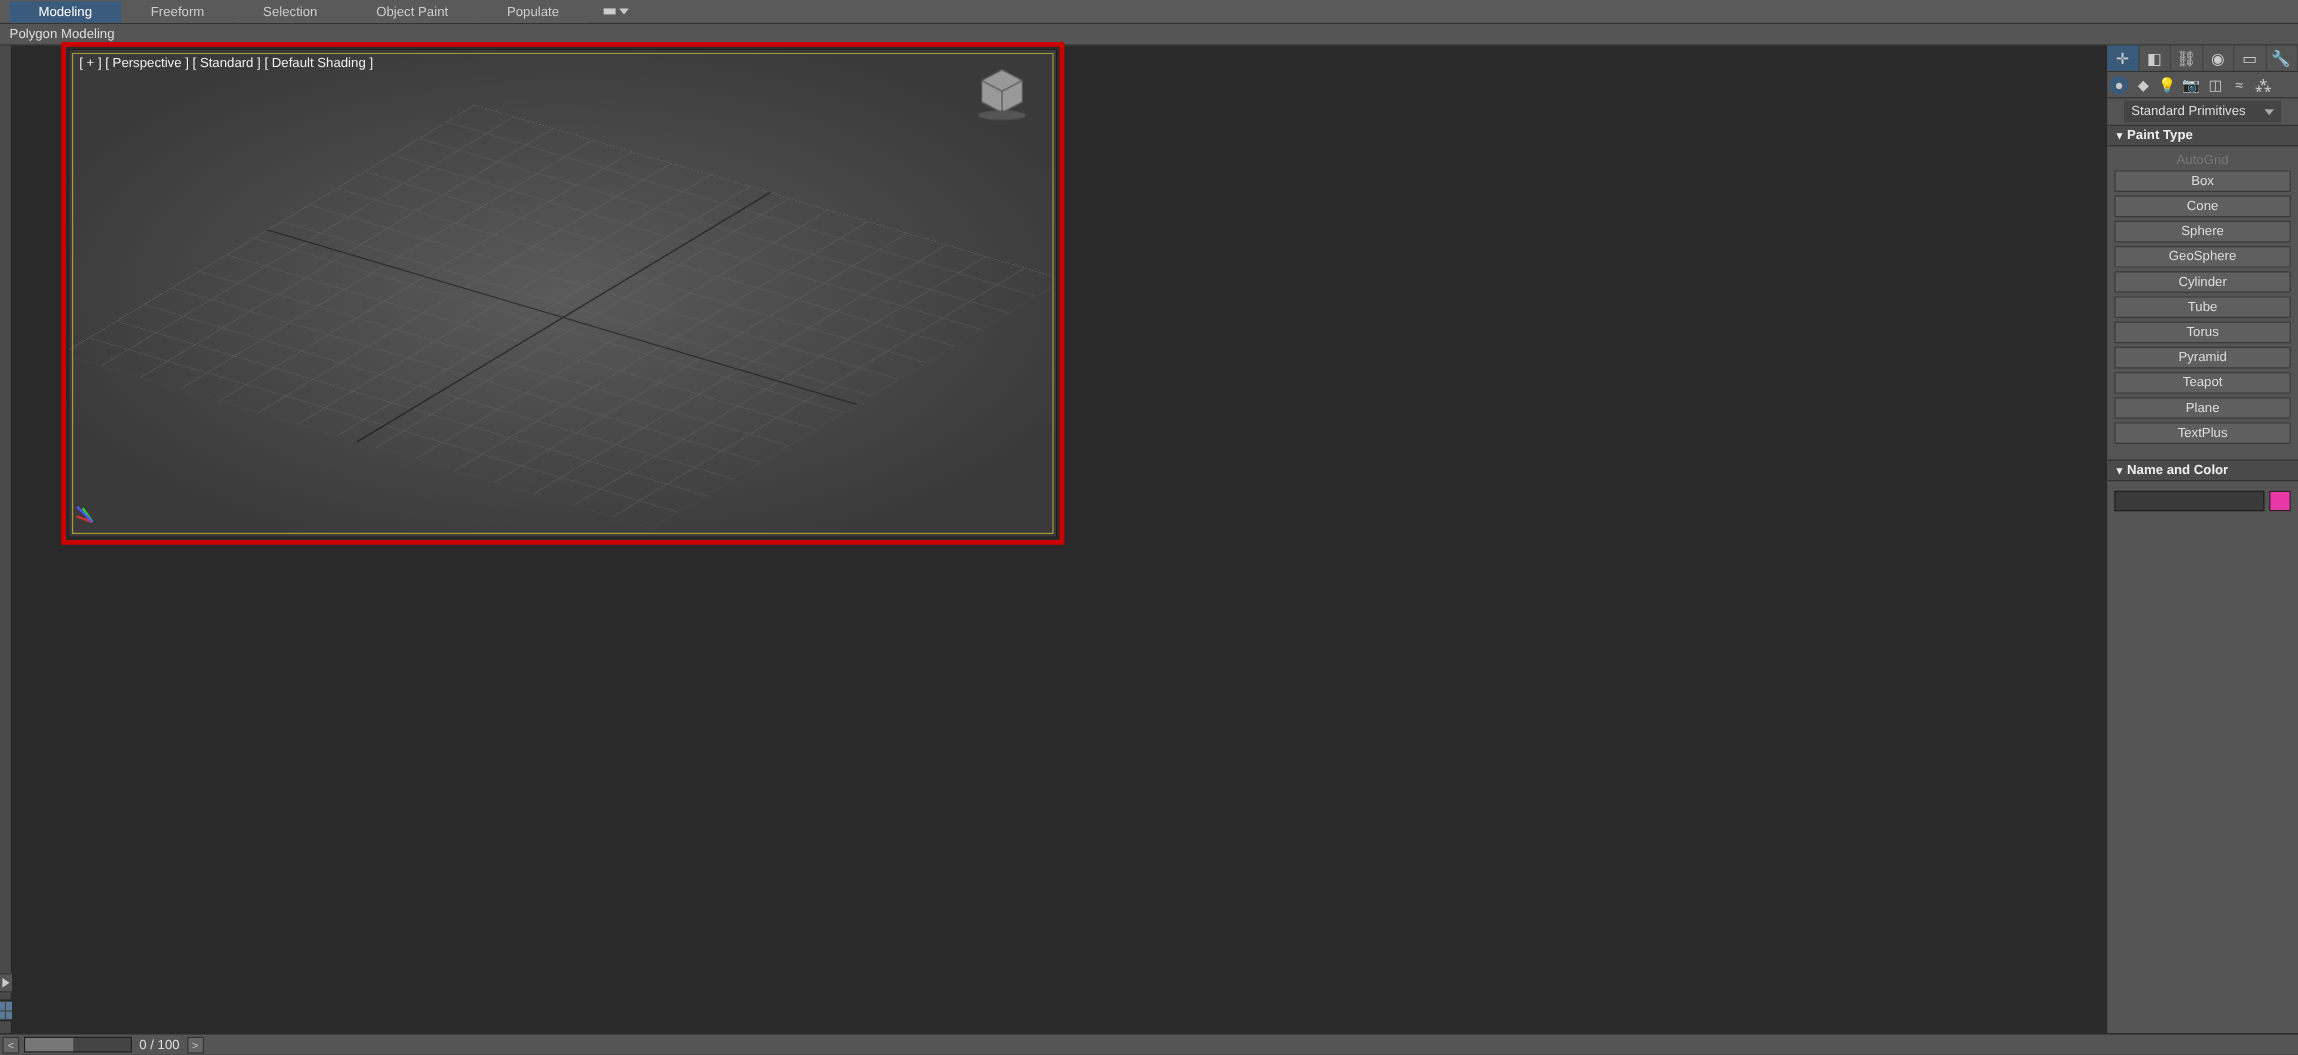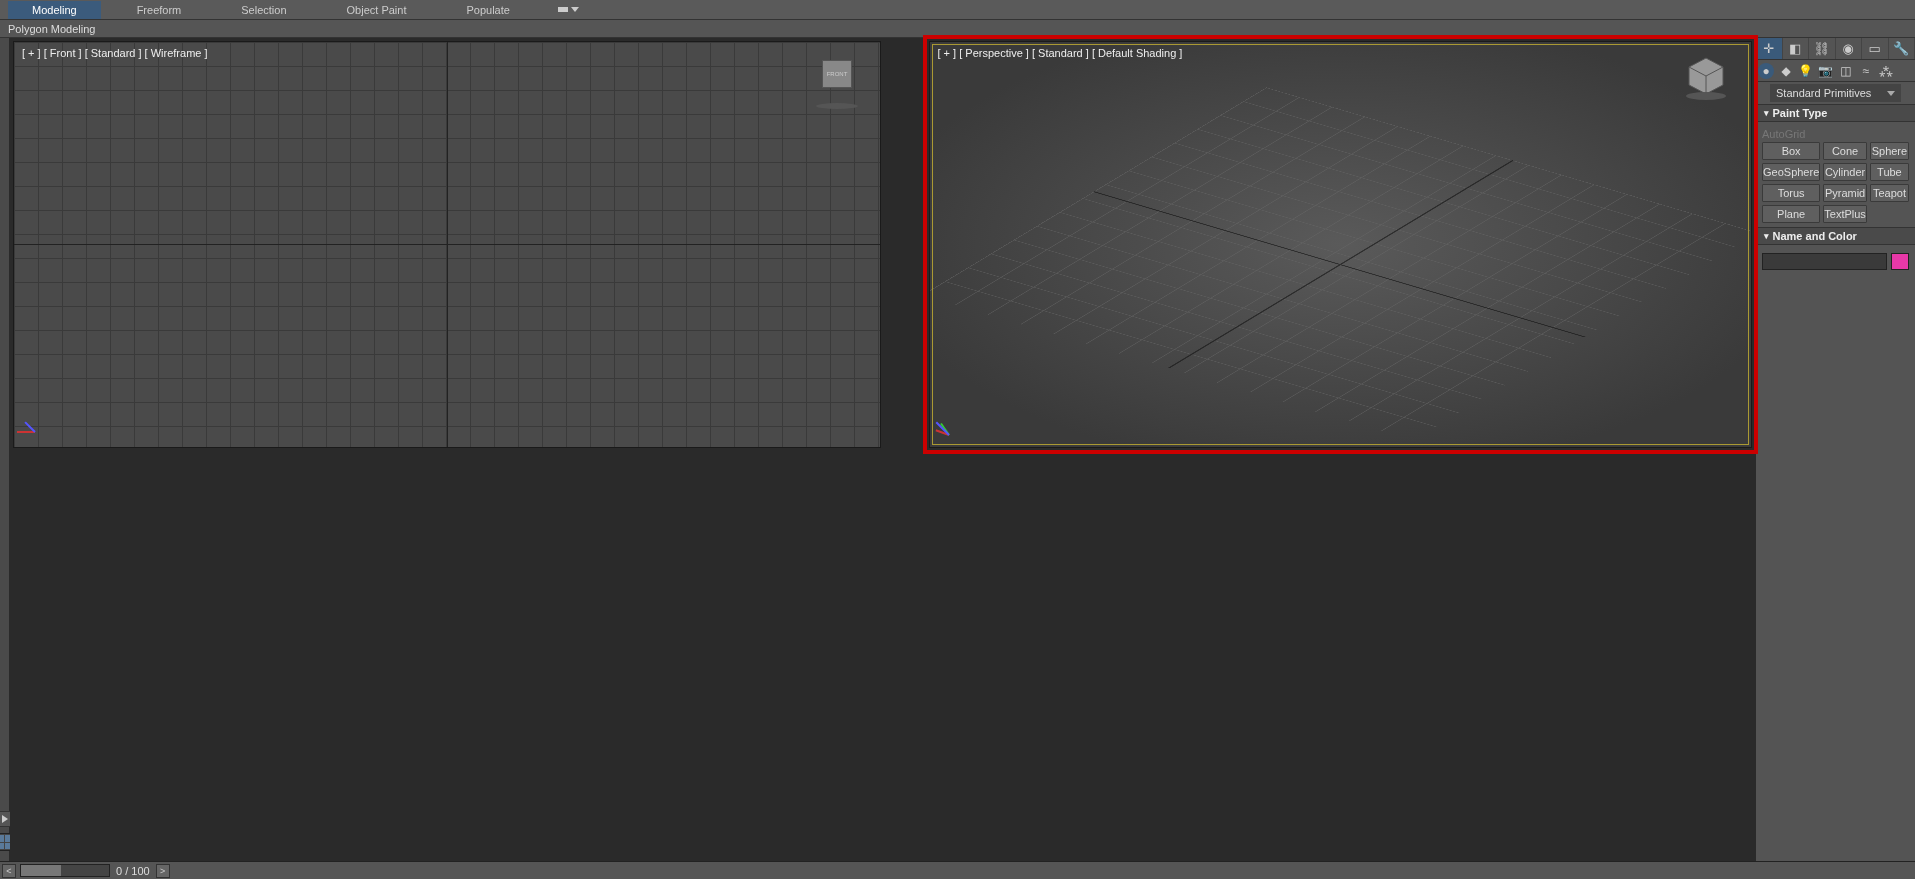--- a/index.html
+++ b/index.html
@@ -1,19 +1,19 @@
 <!DOCTYPE html>
 <html><head>
 <meta charset="utf-8">
 <style>
 * { margin: 0; padding: 0; box-sizing: border-box; font-family: Arial, sans-serif; font-size: 11px; user-select: none; }
 body { background: #4a4a4a; width: 1915px; height: 879px; overflow: hidden; color: #ccc; display: flex; flex-direction: column; }
 
 
-.top-tabs { height: 20px; background: #5a5a5a; display: flex; align-items: center; padding-left: 8px; gap: 12px; border-bottom: 1px solid #333; }
+.top-tabs { height: 20px; background: #5a5a5a; display: flex; align-items: center; padding-left: 8px; gap: 1px; border-bottom: 1px solid #333; }
 .top-tab { padding: 3px 24px; background: #5a5a5a; color: #ccc; font-size: 11px; cursor: pointer; }
 .top-tab.active { background: #3b5b7c; color: #fff; }
 .top-tab-icon { padding: 3px 12px; display:flex; align-items:center; gap:3px; }
 .arrow-down { width:0;height:0;border-left:4px solid transparent;border-right:4px solid transparent;border-top:5px solid #ccc; }
 
 
 .sub-bar { height: 18px; background: #555; display: flex; align-items: center; padding-left: 8px; border-bottom: 1px solid #333; color:#ddd; font-size:11px; }
 
 
 .main-row { flex: 1; display: flex; min-height: 0; }
@@ -70,22 +70,22 @@
 .cmd-row2 { display:flex; height:22px; border-bottom:1px solid #333; padding-left:2px; gap:4px; align-items:center;}
 .cmd-row2 .ico2 { width:16px; height:16px; display:flex;align-items:center;justify-content:center; font-size:12px; }
 .cmd-row2 .ico2.sel { background:#3a5a7a; border-radius:8px; }
 
 .dropdown { height:18px; background:#444; margin:2px 14px; display:flex; align-items:center; padding:0 6px; justify-content:space-between; color:#ddd; font-size:11px;}
 .dropdown .tri {width:0;height:0;border-left:4px solid transparent;border-right:4px solid transparent;border-top:5px solid #aaa;}
 
 .rollout-header { height:18px; background:#4a4a4a; display:flex; align-items:center; padding:0 8px; color:#eee; font-weight:bold; font-size:11px; border-top:1px solid #333; border-bottom:1px solid #333;}
 .rollout-header::before{content:'▾ '; margin-right:4px; font-size:9px;}
 .rollout-body { padding:4px 6px; }
-.autogrid { color:#777; font-size:11px; padding:2px 0;}
-.btn-grid { display:grid; grid-template-columns:1fr 1fr 1fr; gap:3px; }
+.autogrid { text-align:center; color:#777; font-size:11px; padding:2px 0;}
+.btn-grid { display:grid; grid-template-columns:1fr; gap:3px; }
 .pbtn { background:#5f5f5f; color:#ddd; text-align:center; padding:2px 0; font-size:11px; border:1px solid #3a3a3a; border-radius:1px; cursor:pointer;}
 .name-row{display:flex;gap:4px;margin-top:4px;}
 .name-input{flex:1;height:17px;background:#3a3a3a;border:1px solid #222;}
 .color-swatch{width:18px;height:17px;background:#e838a8;border:1px solid #222;}
 
 
 .bottom-bar { height:18px; background:#555; display:flex; align-items:center; border-top:1px solid #222;}
 .bottom-bar .btn-s{width:14px;height:14px;background:#666;border:1px solid #333;display:flex;align-items:center;justify-content:center;margin:0 2px;font-size:9px;color:#ccc;}
 .timeline-track{flex:0 0 90px;height:13px;background:#444;border:1px solid #222;position:relative;margin:0 2px;}
 .timeline-track .thumb{position:absolute;left:0;top:0;bottom:0;width:40px;background:#777;}
@@ -115,34 +115,20 @@
         <div></div>
         <div></div>
         <div></div>
         <div></div>
       </div>
   </div>
 
   <div class="viewport-area">
 
 
-    <div class="viewport">
-      <div class="grid-bg"></div>
-      <div class="grid-cross-h"></div>
-        <div class="grid-cross-v"></div>
-      <div class="vp-label">[ + ] [ Front ] [ Standard ] [ Wireframe ]</div>
-      <div class="viewcube">
-        <div class="cube" style="font-size:6px;display:flex;align-items:center;justify-content:center;">FRONT</div>
-        <div class="base"></div>
-      </div>
-      <div class="axis-gizmo">
-          <div class="ax red"></div>
-          <div class="ax blue"></div>
-        </div>
-    </div>
 
 
     <div class="viewport selected-red inner-yellow">
       <div class="viewport-persp-bg"></div>
       <div class="persp-grid">
         <div class="axis-x"></div>
           <div class="axis-z"></div>
       </div>
       <div class="vp-label">[ + ] [ Perspective ] [ Standard ] [ Default Shading ]</div>
       <div class="viewcube">

